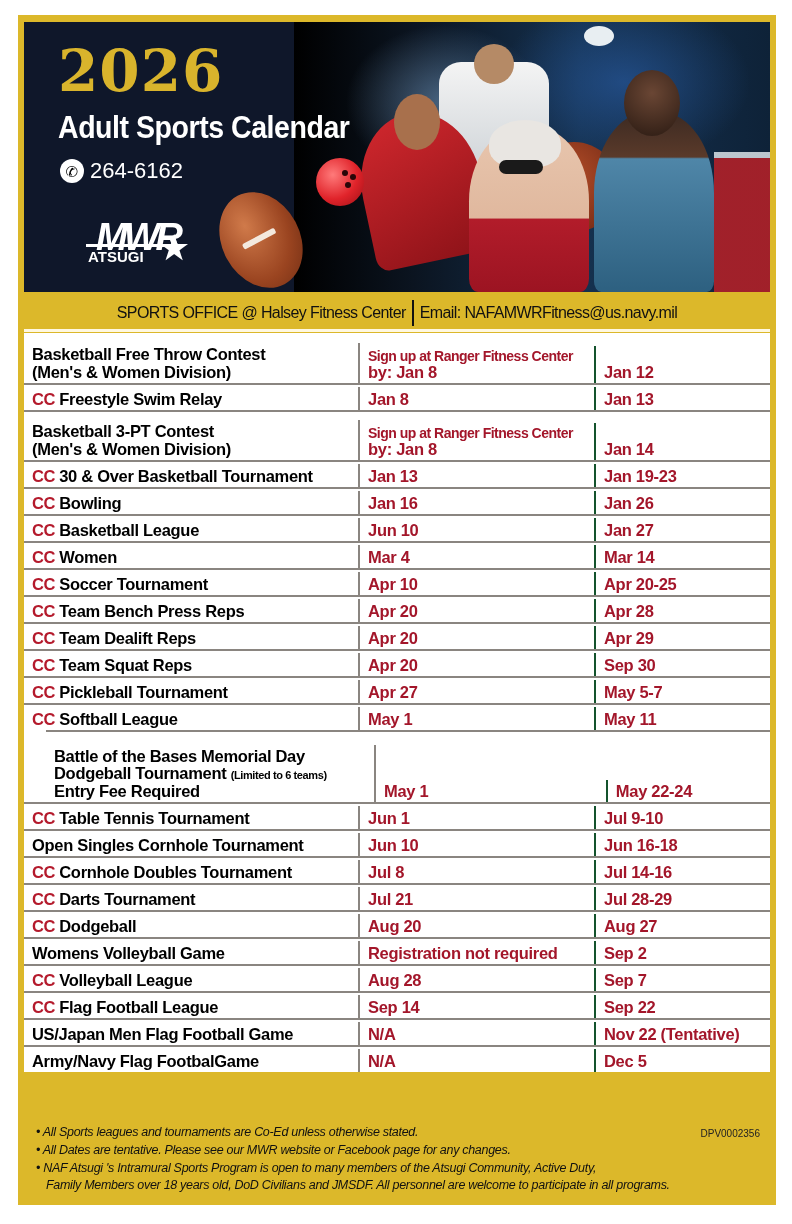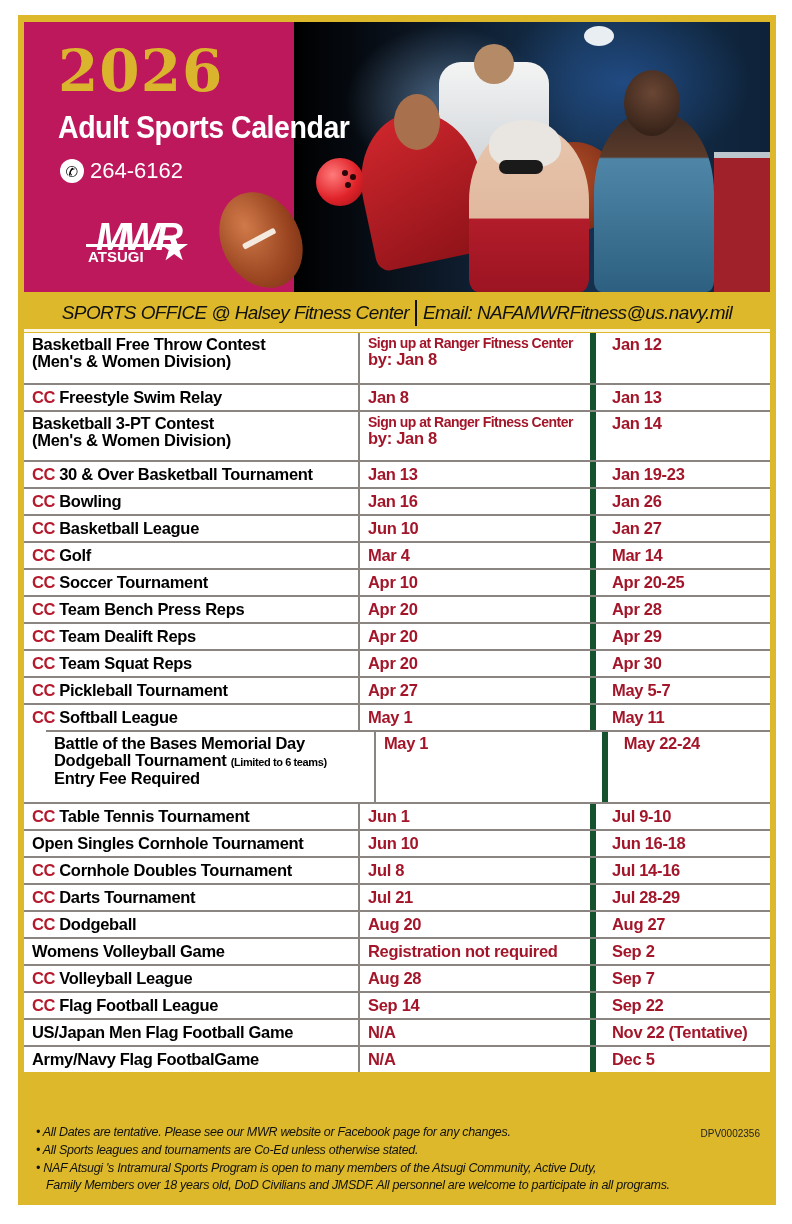--- a/index.html
+++ b/index.html
@@ -7,21 +7,21 @@
   body { position: relative; font-family: "Liberation Sans", "DejaVu Sans", sans-serif; }
 
   .frame {
     position: absolute; left: 18px; top: 15px; width: 758px; height: 1190px;
     background: #dcb82a;
   }
 
   
   .hero {
     position: absolute; left: 6px; top: 7px; width: 746px; height: 270px;
-    background: #be185d; overflow: hidden;
+    background: #0f172a; overflow: hidden;
   }
   .hero-photo {
     position: absolute; left: 270px; top: 0; width: 476px; height: 270px;
     background:
       radial-gradient(ellipse 140px 110px at 150px 80px, rgba(120,160,200,0.55), rgba(0,0,0,0) 70%),
       radial-gradient(ellipse 180px 120px at 330px 60px, rgba(40,90,160,0.65), rgba(0,0,0,0) 70%),
       linear-gradient(90deg, #000 0%, #0b1420 25%, #15314f 60%, #0e2238 100%);
   }
   .figure { position: absolute; border-radius: 50% 50% 10% 10%; }
   .fig-red { left: 68px; top: 90px; width: 120px; height: 150px; background: linear-gradient(160deg,#d2282e,#8c1218); transform: rotate(-12deg); }
@@ -77,45 +77,45 @@
   .bowling-ball {
     position: absolute; left: 292px; top: 136px; width: 48px; height: 48px; border-radius: 50%;
     background: radial-gradient(circle at 35% 35%, #ff7a7a, #e0232a 55%, #9c1016);
   }
   .bb-hole { position: absolute; width: 6px; height: 6px; border-radius: 50%; background: #2a0608; }
 
   
   .office-bar {
     position: absolute; left: 6px; top: 282px; width: 746px; height: 32px;
     display: flex; align-items: center; justify-content: center;
-    font-family: "Liberation Sans", sans-serif; font-size: 19px; color: #111;
-    transform-origin: center; white-space: nowrap; letter-spacing: -0.6px; font-style: italic;
+    font-family: "Liberation Sans", sans-serif; font-size: 16px; color: #111;
+    transform-origin: center; white-space: nowrap; letter-spacing: -0.6px;
   }
   .office-bar .sep { display: inline-block; width: 2px; height: 26px; background: #111; margin: 0 6px; vertical-align: middle; }
   .office-rule { position: absolute; left: 6px; top: 314px; width: 746px; height: 3px; background: #fff8e0; }
 
   
   .table { position: absolute; left: 6px; top: 318px; width: 746px; }
   .thead { display: flex; height: 34px; }
   .th {
     display: flex; align-items: center; justify-content: center;
     font-family: "Liberation Sans", sans-serif; font-weight: bold; font-size: 24px; color: #000;
     letter-spacing: -0.5px; transform: scaleX(0.92);
   }
   .th.c1 { width: 334px; }
   .th.c2 { width: 236px; justify-content: flex-start; padding-left: 10px; }
   .th.c3 { width: 176px; justify-content: flex-start; padding-left: 4px; }
 
   .tbody { background: #fff; position: relative; }
-  .row { display: flex; border-top: 2px solid #8a8580; }
+  .row { display: flex; border-top: 2px solid #8a8580; align-items: flex-end; }
   .row:first-child { border-top: none; }
   .cell { padding: 3px 6px 2px 8px; font-family: "Liberation Sans", sans-serif; font-weight: bold; line-height: 1.05; }
   .cell.c1 { width: 336px; font-size: 16.5px; color: #000; border-right: 2px solid #8a8580; letter-spacing: -0.3px; }
-  .cell.c2 { width: 236px; font-size: 16.5px; color: #a3162a; border-right: 6px solid #14532d; letter-spacing: -0.3px; }
-  .cell.c3 { width: 165px; font-size: 16.5px; color: #a3162a; letter-spacing: -0.3px; padding-left: 16px; }
+  .cell.c2 { width: 236px; font-size: 16.5px; color: #a3162a; border-right: 2px solid #14532d; letter-spacing: -0.3px; }
+  .cell.c3 { width: 165px; font-size: 16.5px; color: #a3162a; letter-spacing: -0.3px; padding-left: 8px; }
   .cc { color: #b41a2c; margin-right: 4px; }
   .small { font-size: 11px; letter-spacing: -0.4px; }
   .signup { font-size: 14px; letter-spacing: -0.5px; display: block; }
   .row.h1 { height: 27px; }
   .row.h2 { height: 50px; }
   .row.h3 { height: 72px; margin-left: 22px; }
   .row.h1 .cell { padding-top: 4px; }
 
   
   .notes { position: absolute; left: 18px; top: 1108px; width: 720px; }
@@ -204,21 +204,21 @@
           <div class="cell c1"><span class="cc">CC</span><span>Bowling</span></div>
           <div class="cell c2"><span>Jan 16</span></div>
           <div class="cell c3"><span>Jan 26</span></div>
         </div>
         <div class="row h1">
           <div class="cell c1"><span class="cc">CC</span><span>Basketball League</span></div>
           <div class="cell c2"><span>Jun 10</span></div>
           <div class="cell c3"><span>Jan 27</span></div>
         </div>
         <div class="row h1">
-          <div class="cell c1"><span class="cc">CC</span><span>Golf</span></div>
+          <div class="cell c1"><span class="cc">CC</span><span>Women</span></div>
           <div class="cell c2"><span>Mar 4</span></div>
           <div class="cell c3"><span>Mar 14</span></div>
         </div>
         <div class="row h1">
           <div class="cell c1"><span class="cc">CC</span><span>Soccer Tournament</span></div>
           <div class="cell c2"><span>Apr 10</span></div>
           <div class="cell c3"><span>Apr 20-25</span></div>
         </div>
         <div class="row h1">
           <div class="cell c1"><span class="cc">CC</span><span>Team Bench Press Reps</span></div>
@@ -226,21 +226,21 @@
           <div class="cell c3"><span>Apr 28</span></div>
         </div>
         <div class="row h1">
           <div class="cell c1"><span class="cc">CC</span><span>Team Dealift Reps</span></div>
           <div class="cell c2"><span>Apr 20</span></div>
           <div class="cell c3"><span>Apr 29</span></div>
         </div>
         <div class="row h1">
           <div class="cell c1"><span class="cc">CC</span><span>Team Squat Reps</span></div>
           <div class="cell c2"><span>Apr 20</span></div>
-          <div class="cell c3"><span>Apr 30</span></div>
+          <div class="cell c3"><span>Sep 30</span></div>
         </div>
         <div class="row h1">
           <div class="cell c1"><span class="cc">CC</span><span>Pickleball Tournament</span></div>
           <div class="cell c2"><span>Apr 27</span></div>
           <div class="cell c3"><span>May 5-7</span></div>
         </div>
         <div class="row h1">
           <div class="cell c1"><span class="cc">CC</span><span>Softball League</span></div>
           <div class="cell c2"><span>May 1</span></div>
           <div class="cell c3"><span>May 11</span></div>
@@ -297,19 +297,19 @@
         </div>
         <div class="row h1">
           <div class="cell c1"><span>Army/Navy Flag FootbalGame</span></div>
           <div class="cell c2"><span>N/A</span></div>
           <div class="cell c3"><span>Dec 5</span></div>
         </div>
       </div>
   </div>
 
   <div class="notes">
+    <div class="note">• All Sports leagues and tournaments are Co-Ed unless otherwise stated.</div>
     <div class="note">• All Dates are tentative. Please see our MWR website or Facebook page for any changes.</div>
-    <div class="note">• All Sports leagues and tournaments are Co-Ed unless otherwise stated.</div>
     <div class="note">• NAF Atsugi 's Intramural Sports Program is open to many members of the Atsugi Community, Active Duty,</div>
     <div class="note cont">Family Members over 18 years old, DoD Civilians and JMSDF.  All personnel are welcome to participate in all programs.</div>
   </div>
   <div class="dpv">DPV0002356</div>
 </div>
 
 </body></html>

